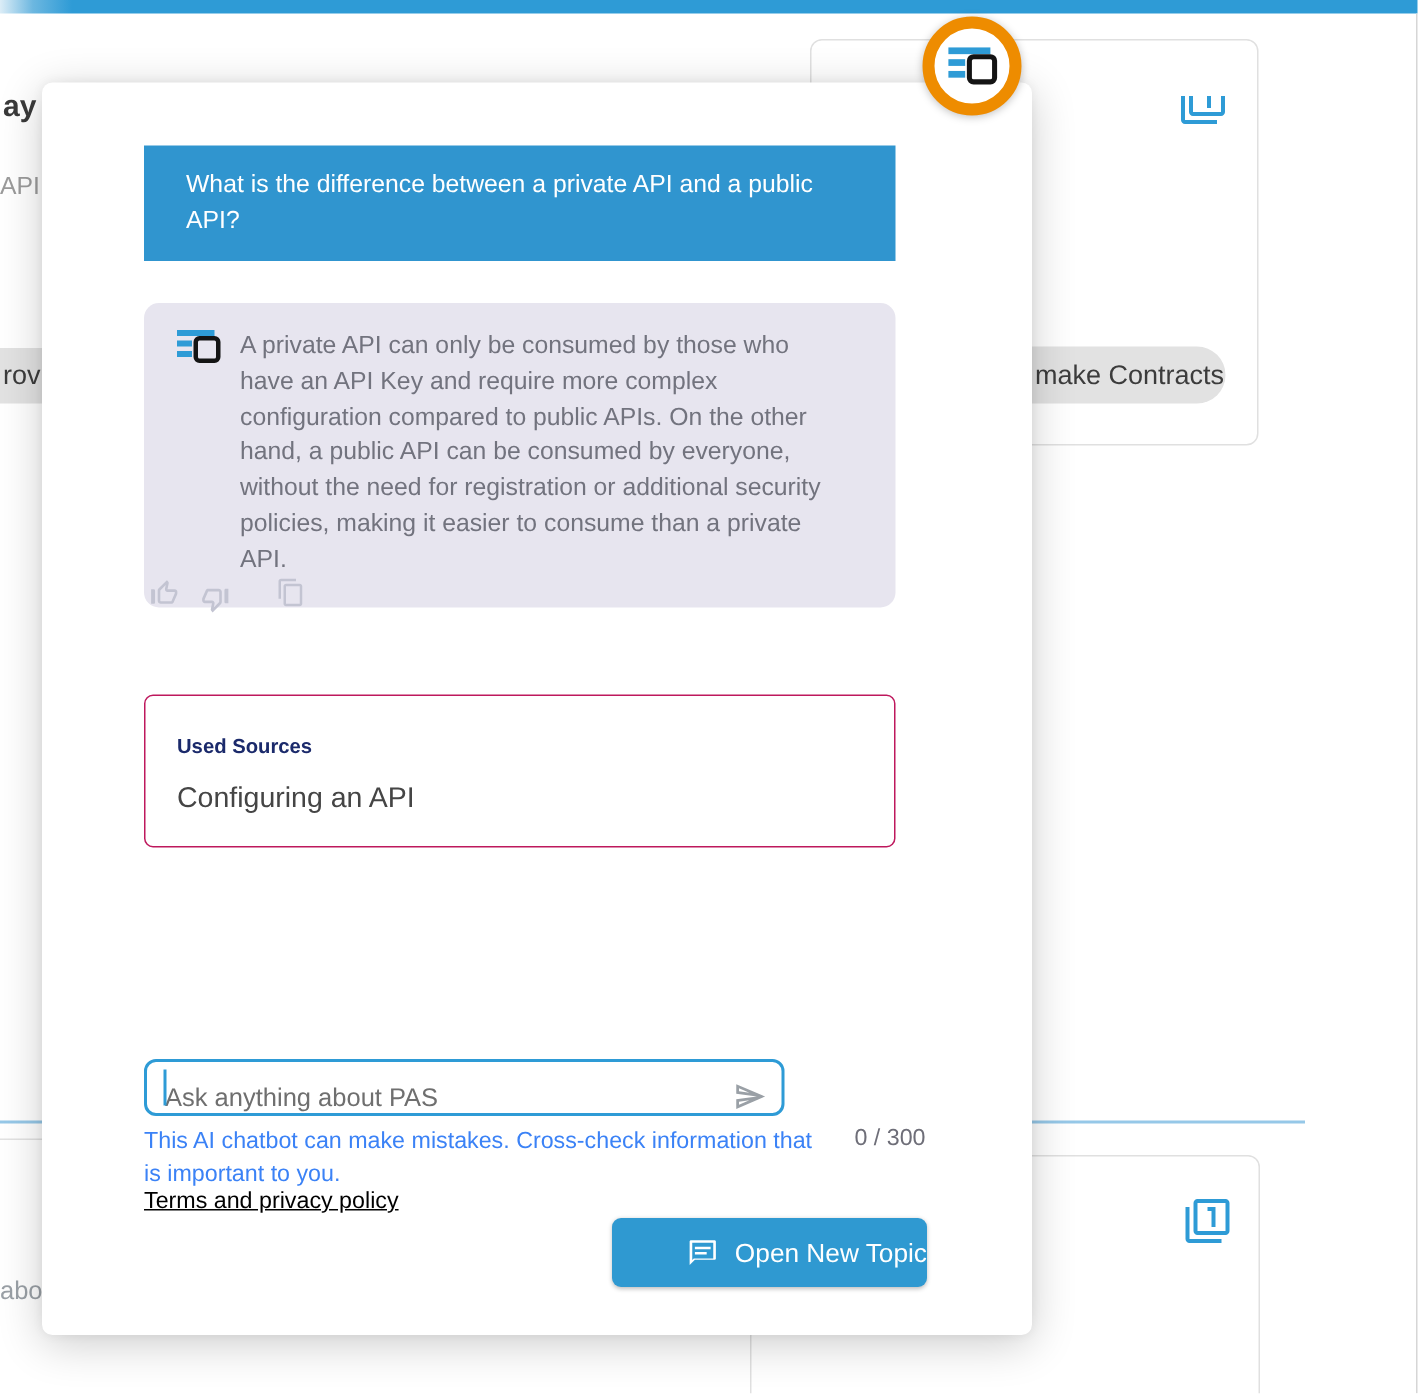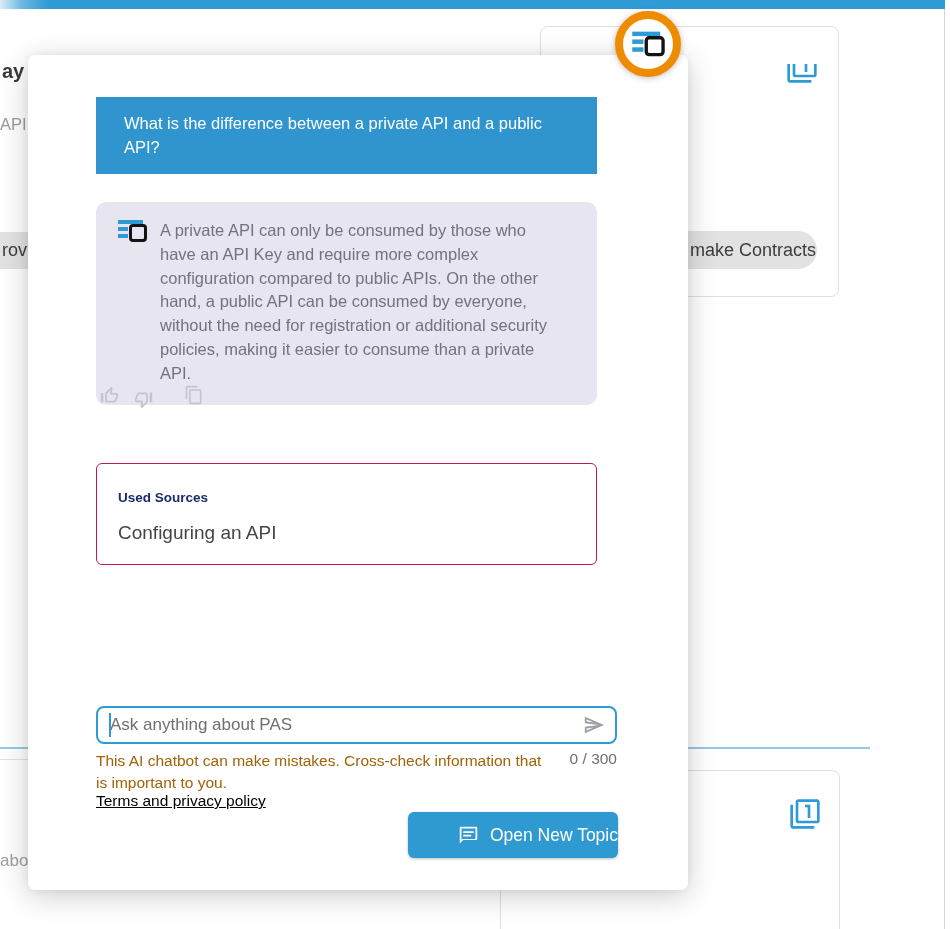--- a/index.html
+++ b/index.html
@@ -74,29 +74,29 @@
   .feedback { position:absolute; left:71px; top:330px; display:flex; gap:13px; }
   .feedback button { border:none; background:none; padding:0; cursor:pointer; height:22px; }
   .feedback .gap { width:4px; }
 
   .sources { position:absolute; left:68px; top:408px; width:501px; height:102px;
              border:1px solid #be185d; border-radius:6px; background:#fff; }
   .sources-title { position:absolute; left:21px; top:26px; font-size:13.5px; font-weight:bold; color:#1b2a6b; }
   .source-item { position:absolute; left:21px; top:58px; font-size:19px; font-weight:500; color:#454545;
                  background:none; border:none; padding:0; cursor:pointer; font-family:"Liberation Sans",sans-serif; }
 
-  .input-row { position:absolute; left:68px; top:651px; width:521px; height:38px;
-               border:2px solid #2e9bd6; border-radius:8px; display:flex; align-items:center; background:#fff; }
+  .input-row { position:absolute; left:68px; top:651px; width:427px; height:38px;
+               border:2px solid #2e9bd6; border-radius:8px; display:flex; align-items:flex-end; background:#fff; }
   .input-row input { flex:1; border:none; outline:none; font-size:17px; color:#3c3c3c; padding:0 6px 0 12px;
                      font-family:"Liberation Sans",sans-serif; background:transparent; }
   .input-row input::placeholder { color:#6f6f6f; opacity:1; }
   .caret { position:absolute; left:11px; top:5px; width:2px; height:24px; background:#2e9bd6; }
   .send-btn { border:none; background:none; padding:0 10px 0 0; cursor:pointer; height:22px; }
 
-  .hint { position:absolute; left:68px; top:695px; width:452px; font-size:15.5px; line-height:21.5px; color:#a16207; }
+  .hint { position:absolute; left:68px; top:695px; width:452px; font-size:15.5px; line-height:21.5px; color:#3b82f6; }
   .counter { position:absolute; right:71px; top:695px; font-size:15.5px; color:#6e6e78; }
   .terms { position:absolute; left:68px; top:737px; font-size:15.5px; color:#000000; text-decoration:underline;
            background:none; border:none; padding:0; cursor:pointer; font-family:"Liberation Sans",sans-serif; }
 
   .new-topic { position:absolute; left:380px; top:757px; width:210px; height:46px; background:#2f99d1;
                border:none; border-radius:6px; color:#fff; font-size:17.5px; cursor:pointer;
                display:flex; align-items:center; justify-content:flex-end; gap:11px;
                font-family:"Liberation Sans",sans-serif; box-shadow:0 1px 3px rgba(0,0,0,.25); }
 </style>
 </head>

